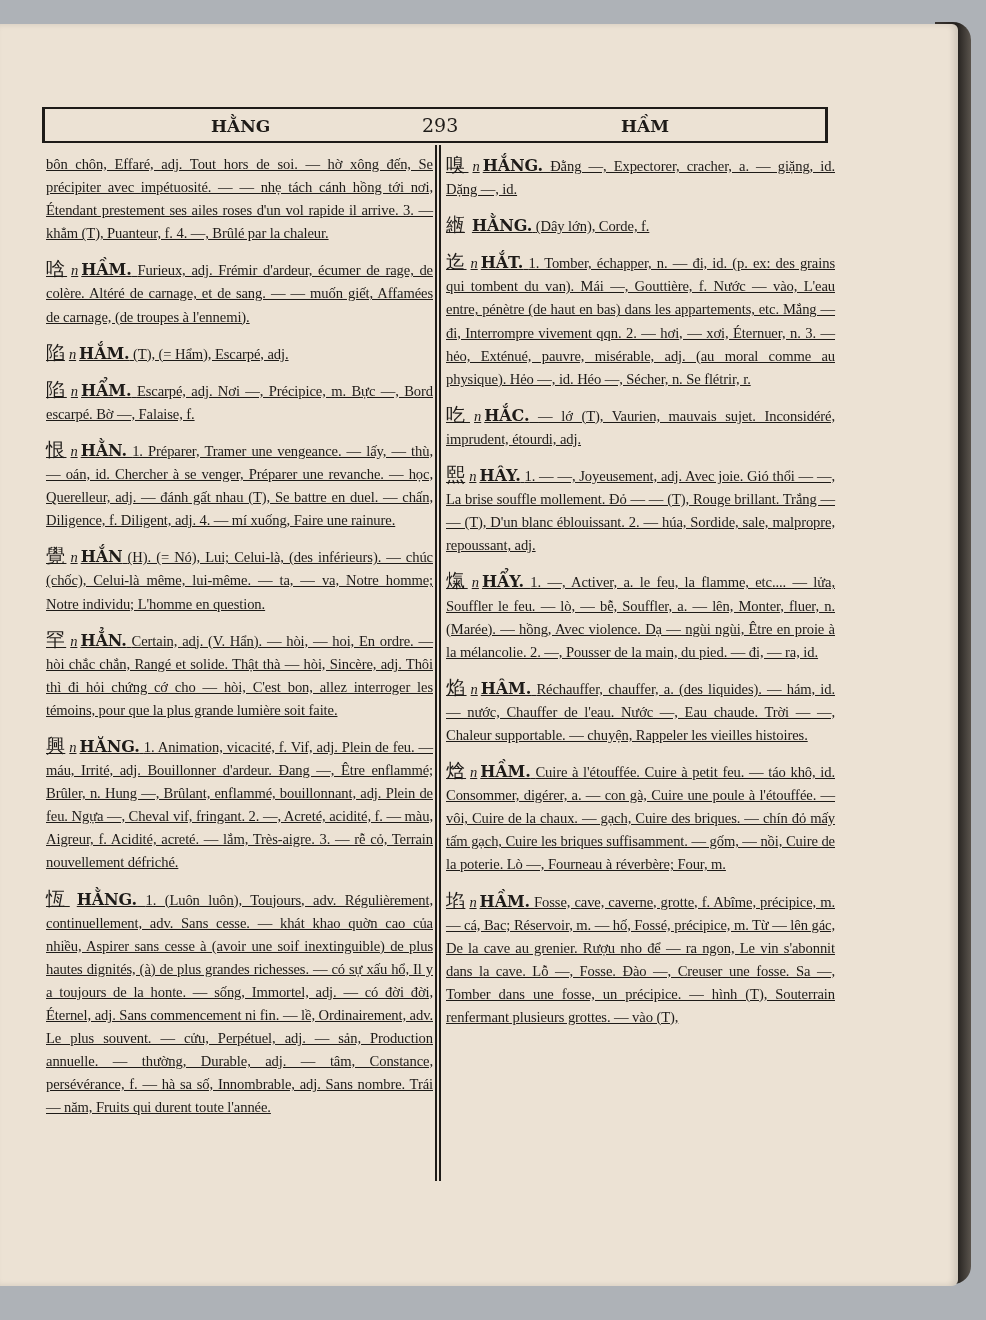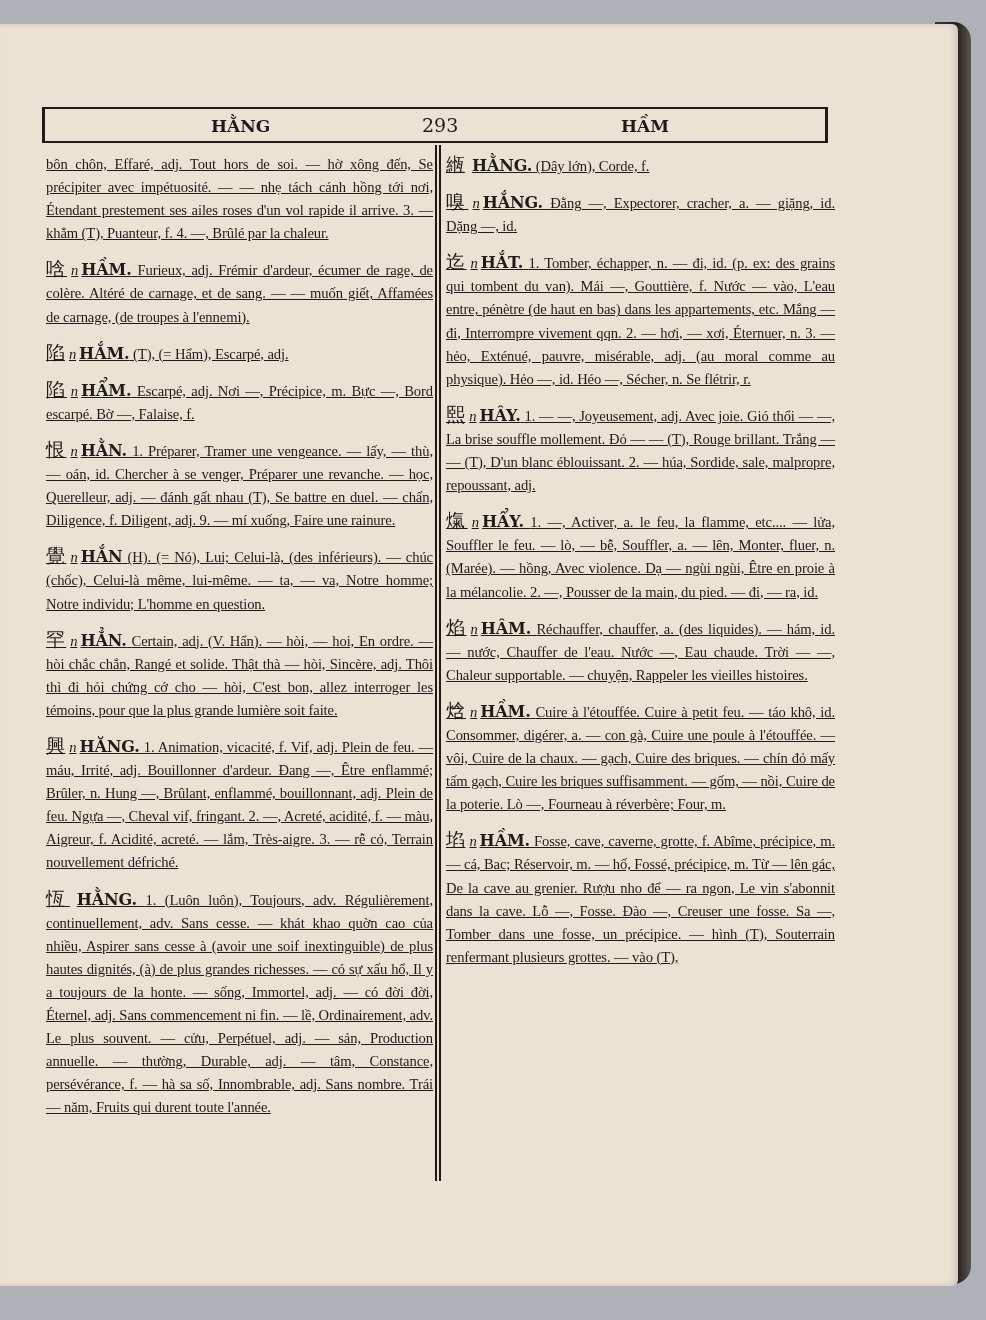--- a/index.html
+++ b/index.html
@@ -61,29 +61,30 @@
   <span class="hdr-right">HẦM</span>
 </div>
 
 <div class="divider"></div>
 
 <div class="col col-left">
   <p class="entry cont"><span>bôn chôn, Effaré, adj. Tout hors de soi. — hờ xông đến, Se précipiter avec impétuosité. — — nhẹ tách cánh hồng tới nơi, Étendant prestement ses ailes roses d'un vol rapide il arrive. 3. — khẳm (T), Puanteur, f. 4. —, Brûlé par la chaleur.</span></p>
   <p class="entry hw"><span class="han">唅</span><span class="n">n</span><span class="head">HẦM.</span> <span>Furieux, adj. Frémir d'ardeur, écumer de rage, de colère. Altéré de carnage, et de sang. — — muốn giết, Affamées de carnage, (de troupes à l'ennemi).</span></p>
   <p class="entry hw"><span class="han">陷</span><span class="n">n</span><span class="head">HẮM.</span> <span>(T), (= Hẩm), Escarpé, adj.</span></p>
   <p class="entry hw"><span class="han">陷</span><span class="n">n</span><span class="head">HẨM.</span> <span>Escarpé, adj. Nơi —, Précipice, m. Bực —, Bord escarpé. Bờ —, Falaise, f.</span></p>
-  <p class="entry hw"><span class="han">恨</span><span class="n">n</span><span class="head">HẰN.</span> <span>1. Préparer, Tramer une vengeance. — lấy, — thù, — oán, id. Chercher à se venger, Préparer une revanche. — học, Querelleur, adj. — đánh gất nhau (T), Se battre en duel. — chấn, Diligence, f. Diligent, adj. 9. — mí xuống, Faire une rainure.</span></p>
+  <p class="entry hw"><span class="han">恨</span><span class="n">n</span><span class="head">HẰN.</span> <span>1. Préparer, Tramer une vengeance. — lấy, — thù, — oán, id. Chercher à se venger, Préparer une revanche. — học, Querelleur, adj. — đánh gất nhau (T), Se battre en duel. — chấn, Diligence, f. Diligent, adj. 4. — mí xuống, Faire une rainure.</span></p>
   <p class="entry hw"><span class="han">覺</span><span class="n">n</span><span class="head">HẮN</span> <span>(H). (= Nó), Lui; Celui-là, (des inférieurs). — chúc (chốc), Celui-là même, lui-même. — ta, — va, Notre homme; Notre individu; L'homme en question.</span></p>
   <p class="entry hw"><span class="han">罕</span><span class="n">n</span><span class="head">HẲN.</span> <span>Certain, adj. (V. Hẩn). — hòi, — hoi, En ordre. — hòi chắc chắn, Rangé et solide. Thật thà — hòi, Sincère, adj. Thôi thì đi hỏi chứng cớ cho — hòi, C'est bon, allez interroger les témoins, pour que la plus grande lumière soit faite.</span></p>
   <p class="entry hw"><span class="han">興</span><span class="n">n</span><span class="head">HĂNG.</span> <span>1. Animation, vicacité, f. Vif, adj. Plein de feu. — máu, Irrité, adj. Bouillonner d'ardeur. Đang —, Être enflammé; Brûler, n. Hung —, Brûlant, enflammé, bouillonnant, adj. Plein de feu. Ngựa —, Cheval vif, fringant. 2. —, Acreté, acidité, f. — màu, Aigreur, f. Acidité, acreté. — lắm, Très-aigre. 3. — rễ cỏ, Terrain nouvellement défriché.</span></p>
   <p class="entry hw"><span class="han">恆</span><span class="n"></span><span class="head">HẰNG.</span> <span>1. (Luôn luôn), Toujours, adv. Régulièrement, continuellement, adv. Sans cesse. — khát khao quờn cao của nhiều, Aspirer sans cesse à (avoir une soif inextinguible) de plus hautes dignités, (à) de plus grandes richesses. — có sự xấu hổ, Il y a toujours de la honte. — sống, Immortel, adj. — có đời đời, Éternel, adj. Sans commencement ni fin. — lề, Ordinairement, adv. Le plus souvent. — cửu, Perpétuel, adj. — sản, Production annuelle. — thường, Durable, adj. — tâm, Constance, persévérance, f. — hà sa số, Innombrable, adj. Sans nombre. Trái — năm, Fruits qui durent toute l'année.</span></p>
 </div>
 
 <div class="col col-right">
+  <p class="entry hw"><span class="han">嗅</span><span class="n">n</span><span class="head">HẮNG.</span> <span>Đằng —, Expectorer, cracher, a. — giặng, id. Dặng —, id.</span></p>
   <p class="entry hw"><span class="han">緪</span><span class="n"></span><span class="head">HẰNG.</span> <span>(Dây lớn), Corde, f.</span></p>
-  <p class="entry hw"><span class="han">嗅</span><span class="n">n</span><span class="head">HẮNG.</span> <span>Đằng —, Expectorer, cracher, a. — giặng, id. Dặng —, id.</span></p>
   <p class="entry hw"><span class="han">迄</span><span class="n">n</span><span class="head">HẮT.</span> <span>1. Tomber, échapper, n. — đi, id. (p. ex: des grains qui tombent du van). Mái —, Gouttière, f. Nước — vào, L'eau entre, pénètre (de haut en bas) dans les appartements, etc. Mắng — đi, Interrompre vivement qqn. 2. — hơi, — xơi, Éternuer, n. 3. — hẻo, Exténué, pauvre, misérable, adj. (au moral comme au physique). Hẻo —, id. Héo —, Sécher, n. Se flétrir, r.</span></p>
+  <p class="entry hw"><span class="han">吃</span><span class="n">n</span><span class="head">HẮC.</span> <span>— lớ (T), Vaurien, mauvais sujet. Inconsidéré, imprudent, étourdi, adj.</span></p>
   <p class="entry hw"><span class="han">熙</span><span class="n">n</span><span class="head">HÂY.</span> <span>1. — —, Joyeusement, adj. Avec joie. Gió thổi — —, La brise souffle mollement. Đỏ — — (T), Rouge brillant. Trắng — — (T), D'un blanc éblouissant. 2. — húa, Sordide, sale, malpropre, repoussant, adj.</span></p>
   <p class="entry hw"><span class="han">熂</span><span class="n">n</span><span class="head">HẨY.</span> <span>1. —, Activer, a. le feu, la flamme, etc.... — lửa, Souffler le feu. — lò, — bễ, Souffler, a. — lên, Monter, fluer, n. (Marée). — hồng, Avec violence. Dạ — ngùi ngùi, Être en proie à la mélancolie. 2. —, Pousser de la main, du pied. — đi, — ra, id.</span></p>
   <p class="entry hw"><span class="han">焰</span><span class="n">n</span><span class="head">HÂM.</span> <span>Réchauffer, chauffer, a. (des liquides). — hám, id. — nước, Chauffer de l'eau. Nước —, Eau chaude. Trời — —, Chaleur supportable. — chuyện, Rappeler les vieilles histoires.</span></p>
   <p class="entry hw"><span class="han">焓</span><span class="n">n</span><span class="head">HẦM.</span> <span>Cuire à l'étouffée. Cuire à petit feu. — táo khô, id. Consommer, digérer, a. — con gà, Cuire une poule à l'étouffée. — vôi, Cuire de la chaux. — gạch, Cuire des briques. — chín đỏ mấy tấm gạch, Cuire les briques suffisamment. — gốm, — nồi, Cuire de la poterie. Lò —, Fourneau à réverbère; Four, m.</span></p>
   <p class="entry hw"><span class="han">埳</span><span class="n">n</span><span class="head">HẦM.</span> <span>Fosse, cave, caverne, grotte, f. Abîme, précipice, m. — cá, Bac; Réservoir, m. — hố, Fossé, précipice, m. Từ — lên gác, De la cave au grenier. Rượu nho để — ra ngon, Le vin s'abonnit dans la cave. Lỗ —, Fosse. Đào —, Creuser une fosse. Sa —, Tomber dans une fosse, un précipice. — hình (T), Souterrain renfermant plusieurs grottes. — vào (T),</span></p>
 </div>
 
 </body></html>

